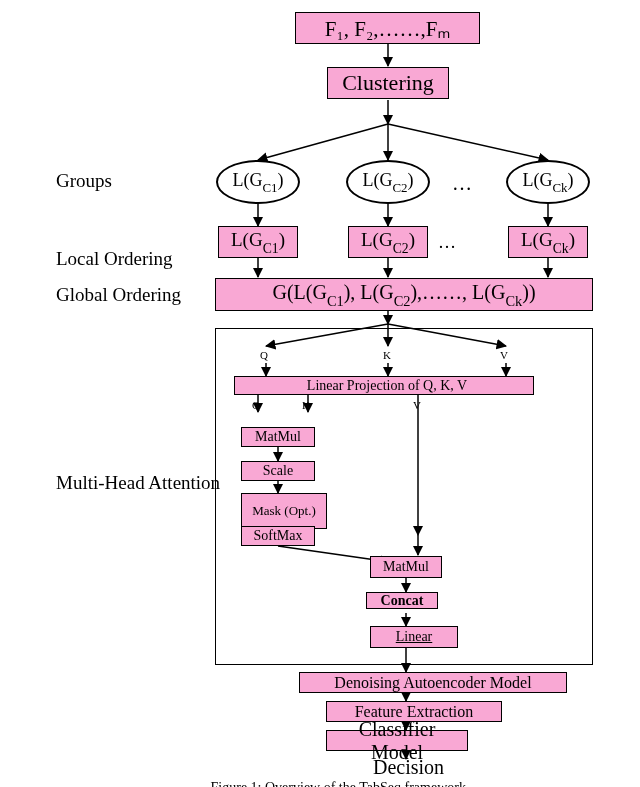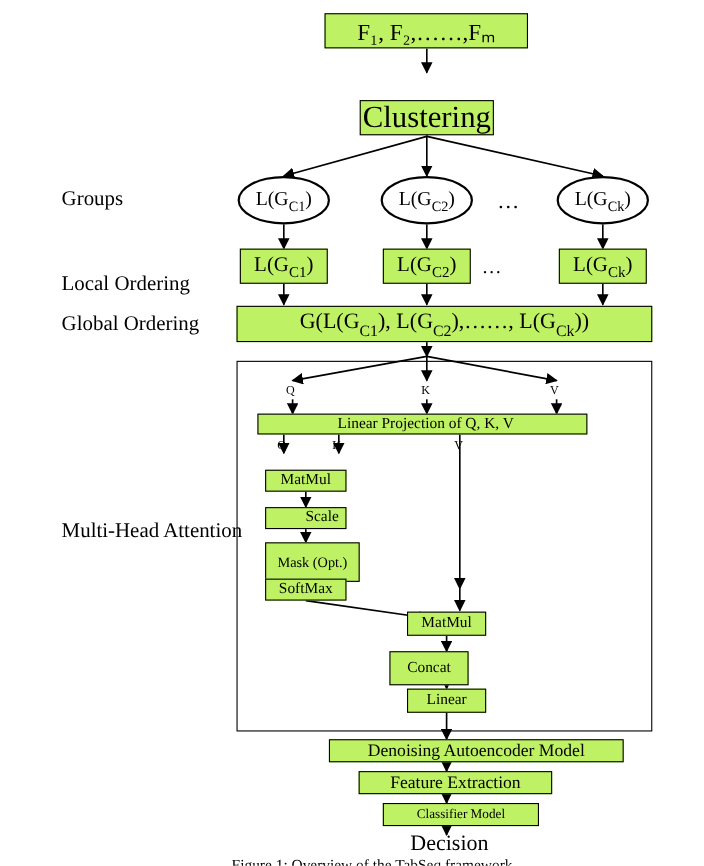--- a/index.html
+++ b/index.html
@@ -10,21 +10,21 @@
     height: 787px;
     background: #fff;
     font-family: "Times New Roman", Times, serif;
     color: #000;
     position: relative;
     overflow: hidden;
   }
   .abs { position: absolute; }
   .box {
     border: 1.5px solid #000;
-    background: #bef264;
+    background: #f9a8d4;
     display: flex;
     align-items: center;
     justify-content: center;
     text-align: center;
     padding: 2px 6px;
   }
   .ellipse {
     border: 2px solid #000;
     border-radius: 50%;
     background: #fff;
@@ -111,21 +111,21 @@
     <line x1="406" y1="722" x2="406" y2="730"></line>
 
     <line x1="406" y1="751" x2="406" y2="759"></line>
   </g>
 </svg>
 
 <div class="abs box" style="left:295px; top:12px; width:185px; height:32px; font-size:21px;">
   <span>F₁, F₂,……,Fₘ</span>
 </div>
 
-<div class="abs box" style="left:327px; top:67px; width:122px; height:32px; font-size:28px;margin-top:24px;">
+<div class="abs box" style="left:327px; top:67px; width:122px; height:32px; font-size:22px;">
   <span>Clustering</span>
 </div>
 
 <div class="abs label" style="left:56px; top:170px;">
   <span>Groups</span>
 </div>
 
 <div class="abs ellipse" style="left:216px; top:160px; width:84px; height:44px; font-size:18px;">
   <span>L(G<span class="sub">C1</span>)</span>
 </div>
@@ -179,53 +179,53 @@
 </div>
 
 <div class="abs tiny" style="left:252px; top:399px;"><span>Q</span></div>
 <div class="abs tiny" style="left:302px; top:399px;"><span>K</span></div>
 <div class="abs tiny" style="left:413px; top:399px;"><span>V</span></div>
 
 <div class="abs box small" style="left:241px; top:427px; width:74px; height:20px;">
   <span>MatMul</span>
 </div>
 
-<div class="abs box small" style="left:241px; top:461px; width:74px; height:20px;justify-content:flex-end;">
+<div class="abs box small" style="left:241px; top:461px; width:74px; height:20px;">
   <span>Scale</span>
 </div>
 
 <div class="abs box" style="left:241px; top:493px; width:86px; height:36px; font-size:13px;">
   <span>Mask (Opt.)</span>
 </div>
 
 <div class="abs box small" style="left:241px; top:526px; width:74px; height:20px;">
   <span>SoftMax</span>
 </div>
 
 <div class="abs box small" style="left:370px; top:556px; width:72px; height:22px;">
   <span>MatMul</span>
 </div>
 
-<div class="abs box small" style="left:354px; top:592px; width:72px; height:31px;">
+<div class="abs box small" style="left:366px; top:592px; width:72px; height:17px;font-weight:bold;">
   <span>Concat</span>
 </div>
 
-<div class="abs box small" style="left:370px; top:626px; width:72px; height:22px;">
+<div class="abs box small" style="left:370px; top:626px; width:88px; height:22px;text-decoration:underline;">
   <span>Linear</span>
 </div>
 
 <div class="abs box" style="left:270px; top:672px; width:268px; height:21px; font-size:16px;margin-left:29px;">
   <span>Denoising Autoencoder Model</span>
 </div>
 
 <div class="abs box" style="left:326px; top:701px; width:176px; height:21px; font-size:16px;">
   <span>Feature Extraction</span>
 </div>
 
-<div class="abs box" style="left:348px; top:730px; width:142px; height:21px; font-size:12px;">
+<div class="abs box" style="left:326px; top:730px; width:142px; height:21px; font-size:20px;">
   <span>Classifier Model</span>
 </div>
 
 <div class="abs" style="left:373px; top:756px; font-size:20px;">
   <span>Decision</span>
 </div>
 
 <div class="abs caption" style="left:150px; top:780px; width:380px; font-size:14px;">
   <span>Figure 1: Overview of the TabSeq framework.</span>
 </div>

